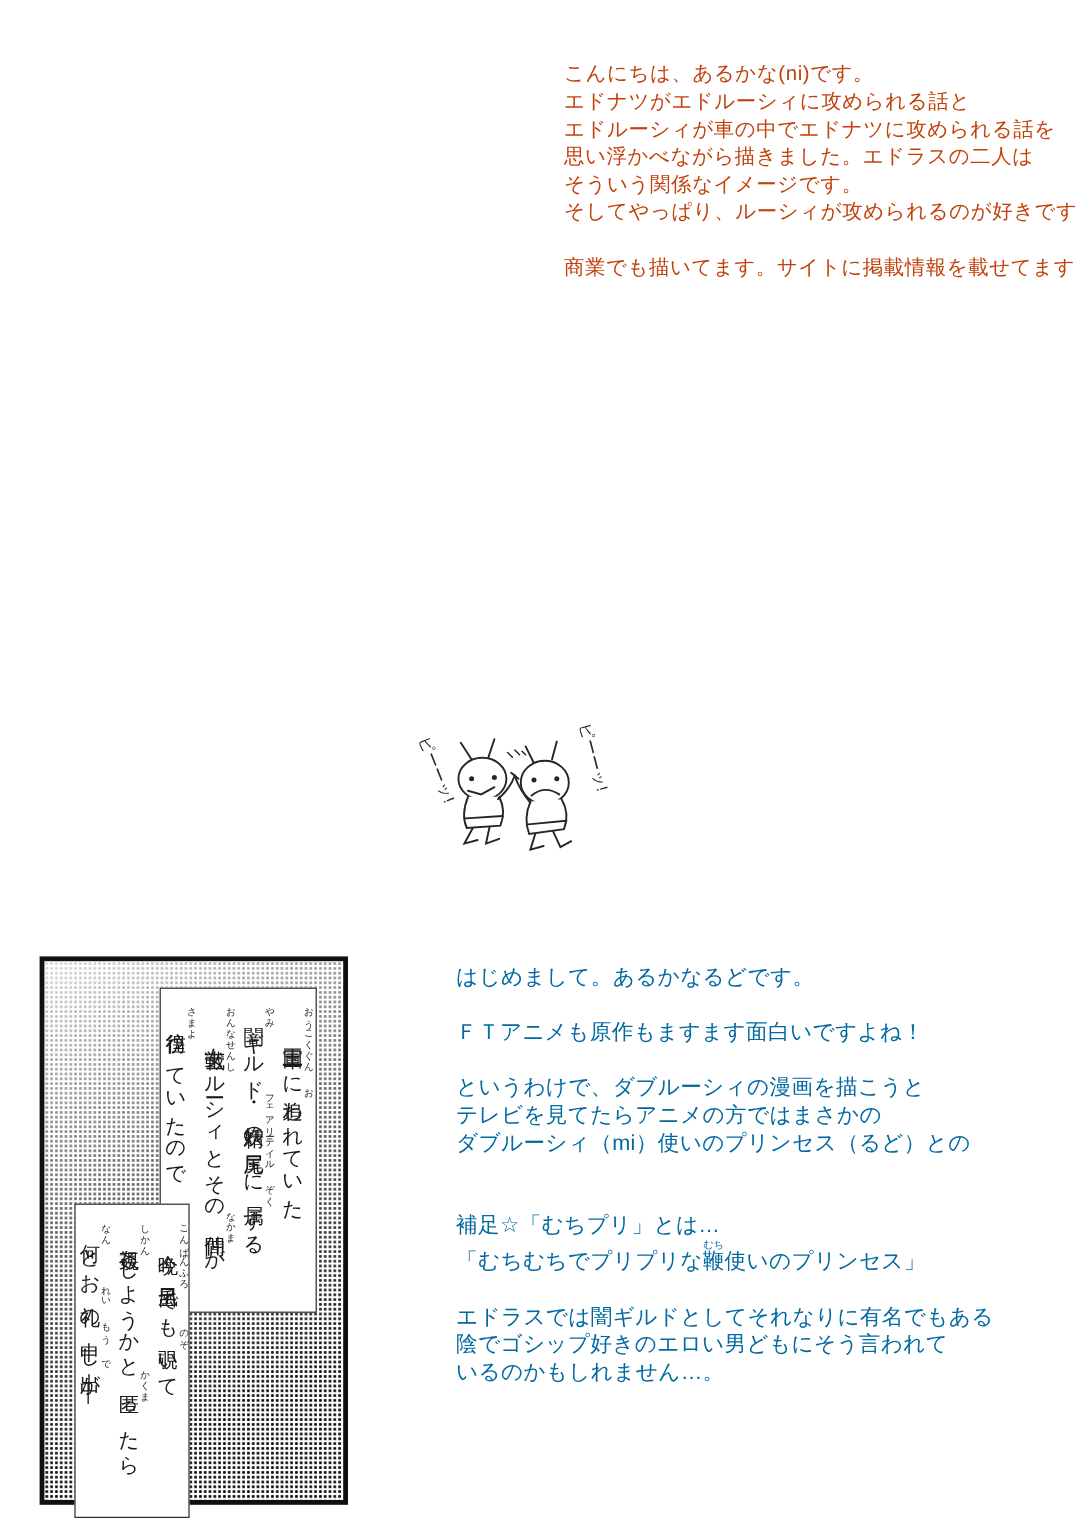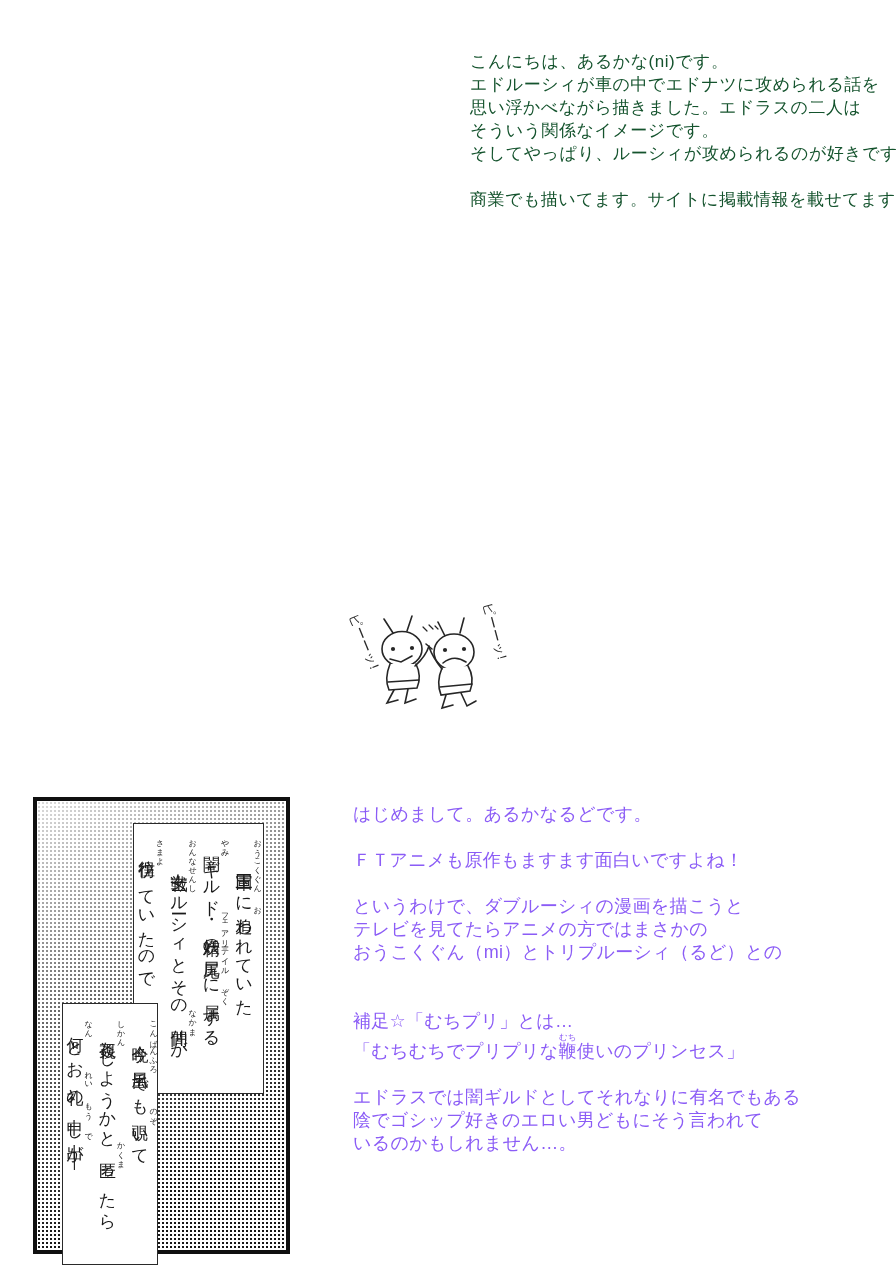--- a/index.html
+++ b/index.html
@@ -6,21 +6,21 @@
   .page {
     position:relative; width:896px; height:1280px; margin:0 auto;
     background:#ffffff; overflow:hidden;
     font-family:"Liberation Sans","DejaVu Sans",sans-serif;
     color:#333;
   }
 
   
   .top-note {
     position:absolute; left:470px; top:50px; width:405px;
-    font-size:17px; line-height:23px; letter-spacing:0.5px; color:#14532d;
+    font-size:17px; line-height:23px; letter-spacing:0.5px; color:#c2410c;
   }
   .top-note .tline { min-height:23px; white-space:nowrap; }
 
   
   .doodle { position:absolute; left:333px; top:586px; width:190px; height:130px; }
 
   
   .panel {
     position:absolute; left:33px; top:797px; width:257px; height:457px;
     box-sizing:border-box; border:4px solid #101010;
@@ -42,35 +42,36 @@
     font-size:17px; line-height:31px; letter-spacing:1px; color:#1a1a1a;
     width:100%; height:100%; box-sizing:border-box; overflow:visible;
   }
   .vtext-upper { padding:10px 2px 4px 2px; }
   .vtext-lower { padding:11px 0 4px 0; }
   .vtext rt  { font-size:8px; letter-spacing:0; }
   .vcol { white-space:nowrap; }
 
   
   .bottom-note {
-    position:absolute; left:353px; top:803px; width:510px;
-    font-size:18px; line-height:23px; letter-spacing:0.3px; color:#8b5cf6;
+    position:absolute; left:380px; top:803px; width:510px;
+    font-size:18px; line-height:23px; letter-spacing:0.3px; color:#0369a1;
   }
   .bottom-note .tline { min-height:23px; white-space:nowrap; }
   .bottom-note rt { font-size:8.5px; letter-spacing:0; }
 
   ruby { ruby-align:center; }
 </style>
 </head>
 <body>
 
 <div class="page">
 
   <div class="top-note">
       <div class="tline">こんにちは、あるかな(ni)です。</div>
+      <div class="tline">エドナツがエドルーシィに攻められる話と</div>
       <div class="tline">エドルーシィが車の中でエドナツに攻められる話を</div>
       <div class="tline">思い浮かべながら描きました。エドラスの二人は</div>
       <div class="tline">そういう関係なイメージです。</div>
       <div class="tline">そしてやっぱり、ルーシィが攻められるのが好きです。</div>
       <div class="tline"></div>
       <div class="tline">商業でも描いてます。サイトに掲載情報を載せてます。</div>
     </div>
 
   <svg class="doodle" viewBox="0 0 190 130" xmlns="http://www.w3.org/2000/svg">
     <text transform="translate(16,30) rotate(68)" font-size="13" letter-spacing="0.5" fill="#2a2a2a">ピーーッ!</text>
@@ -130,21 +131,21 @@
     </div>
   </div>
 
   <div class="bottom-note">
       <div class="tline">はじめまして。あるかなるどです。</div>
       <div class="tline"></div>
       <div class="tline">ＦＴアニメも原作もますます面白いですよね！</div>
       <div class="tline"></div>
       <div class="tline">というわけで、ダブルーシィの漫画を描こうと</div>
       <div class="tline">テレビを見てたらアニメの方ではまさかの</div>
-      <div class="tline">おうこくぐん（mi）とトリプルーシィ（るど）との</div>
+      <div class="tline">ダブルーシィ（mi）使いのプリンセス（るど）との</div>
       <div class="tline"></div>
       <div class="tline"></div>
       <div class="tline">補足☆「むちプリ」とは…</div>
       <div class="tline">「むちむちでプリプリな<ruby>鞭<rt>むち</rt></ruby>使いのプリンセス」</div>
       <div class="tline"></div>
       <div class="tline">エドラスでは闇ギルドとしてそれなりに有名でもある</div>
       <div class="tline">陰でゴシップ好きのエロい男どもにそう言われて</div>
       <div class="tline">いるのかもしれません…。</div>
     </div>
 

